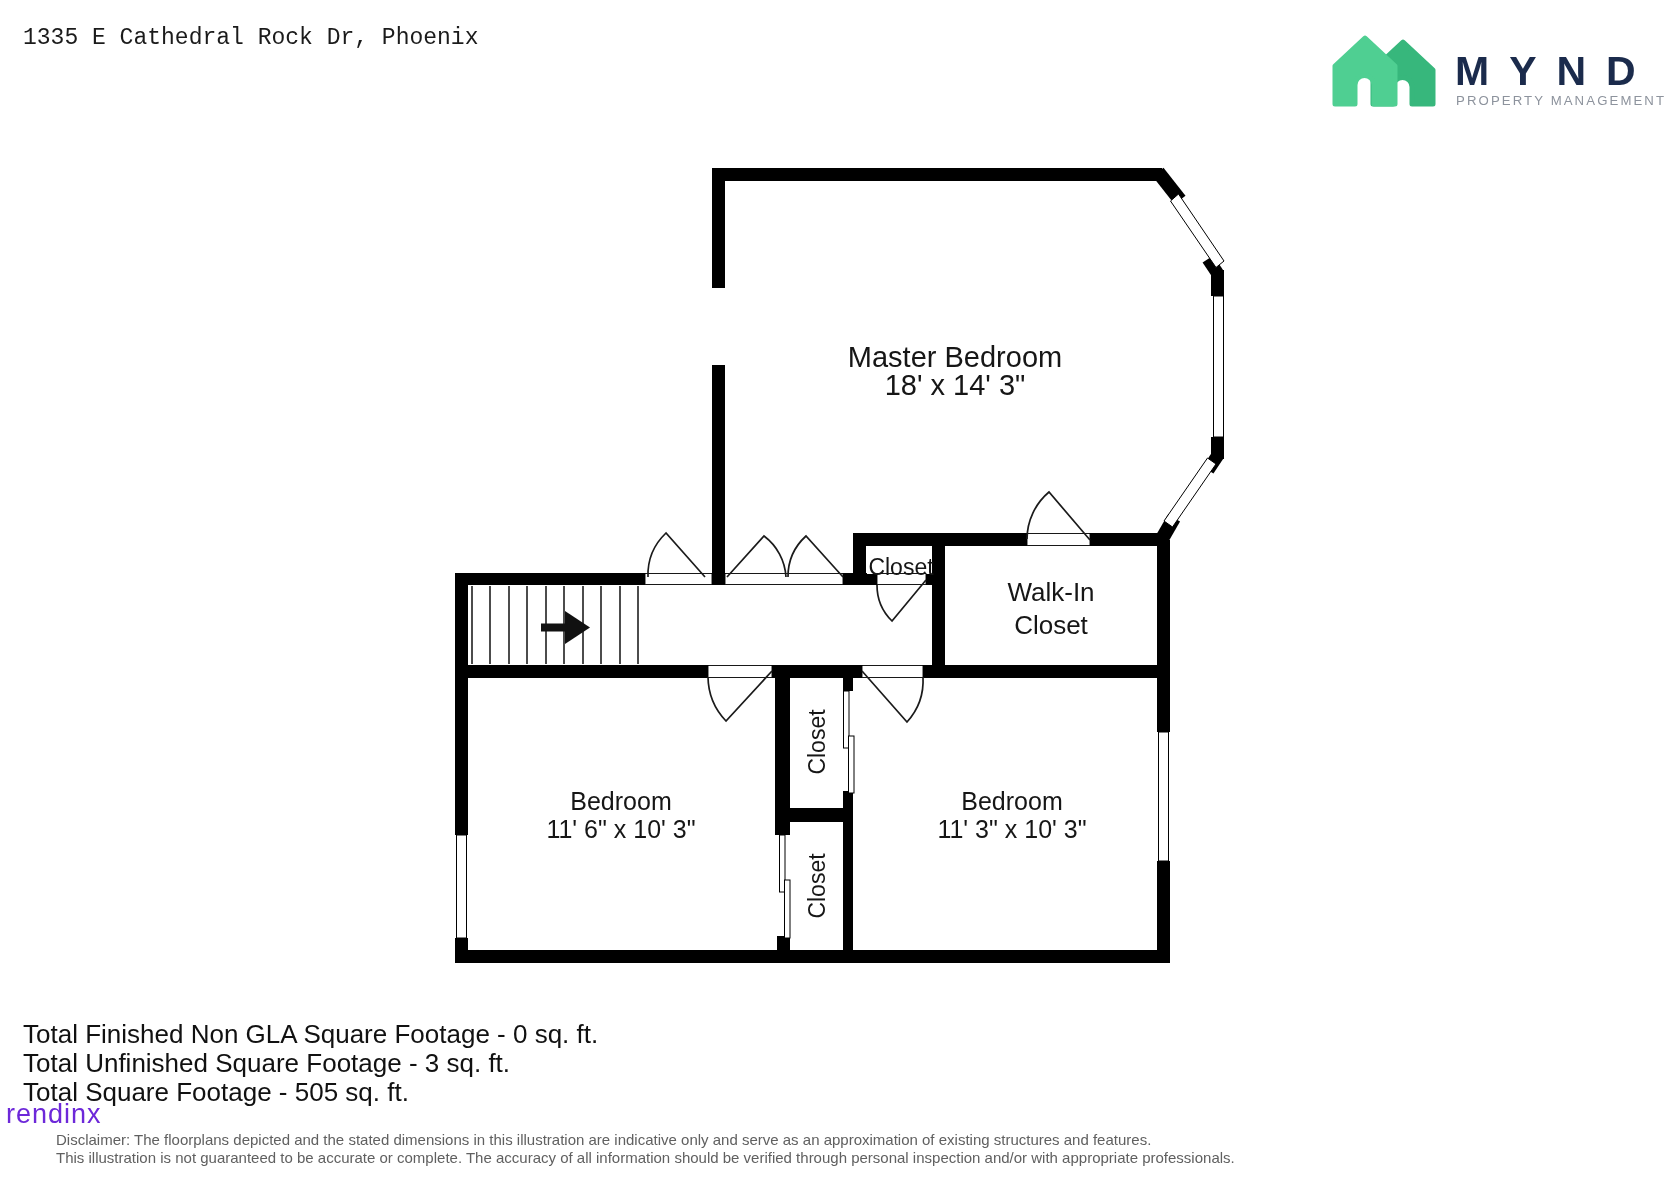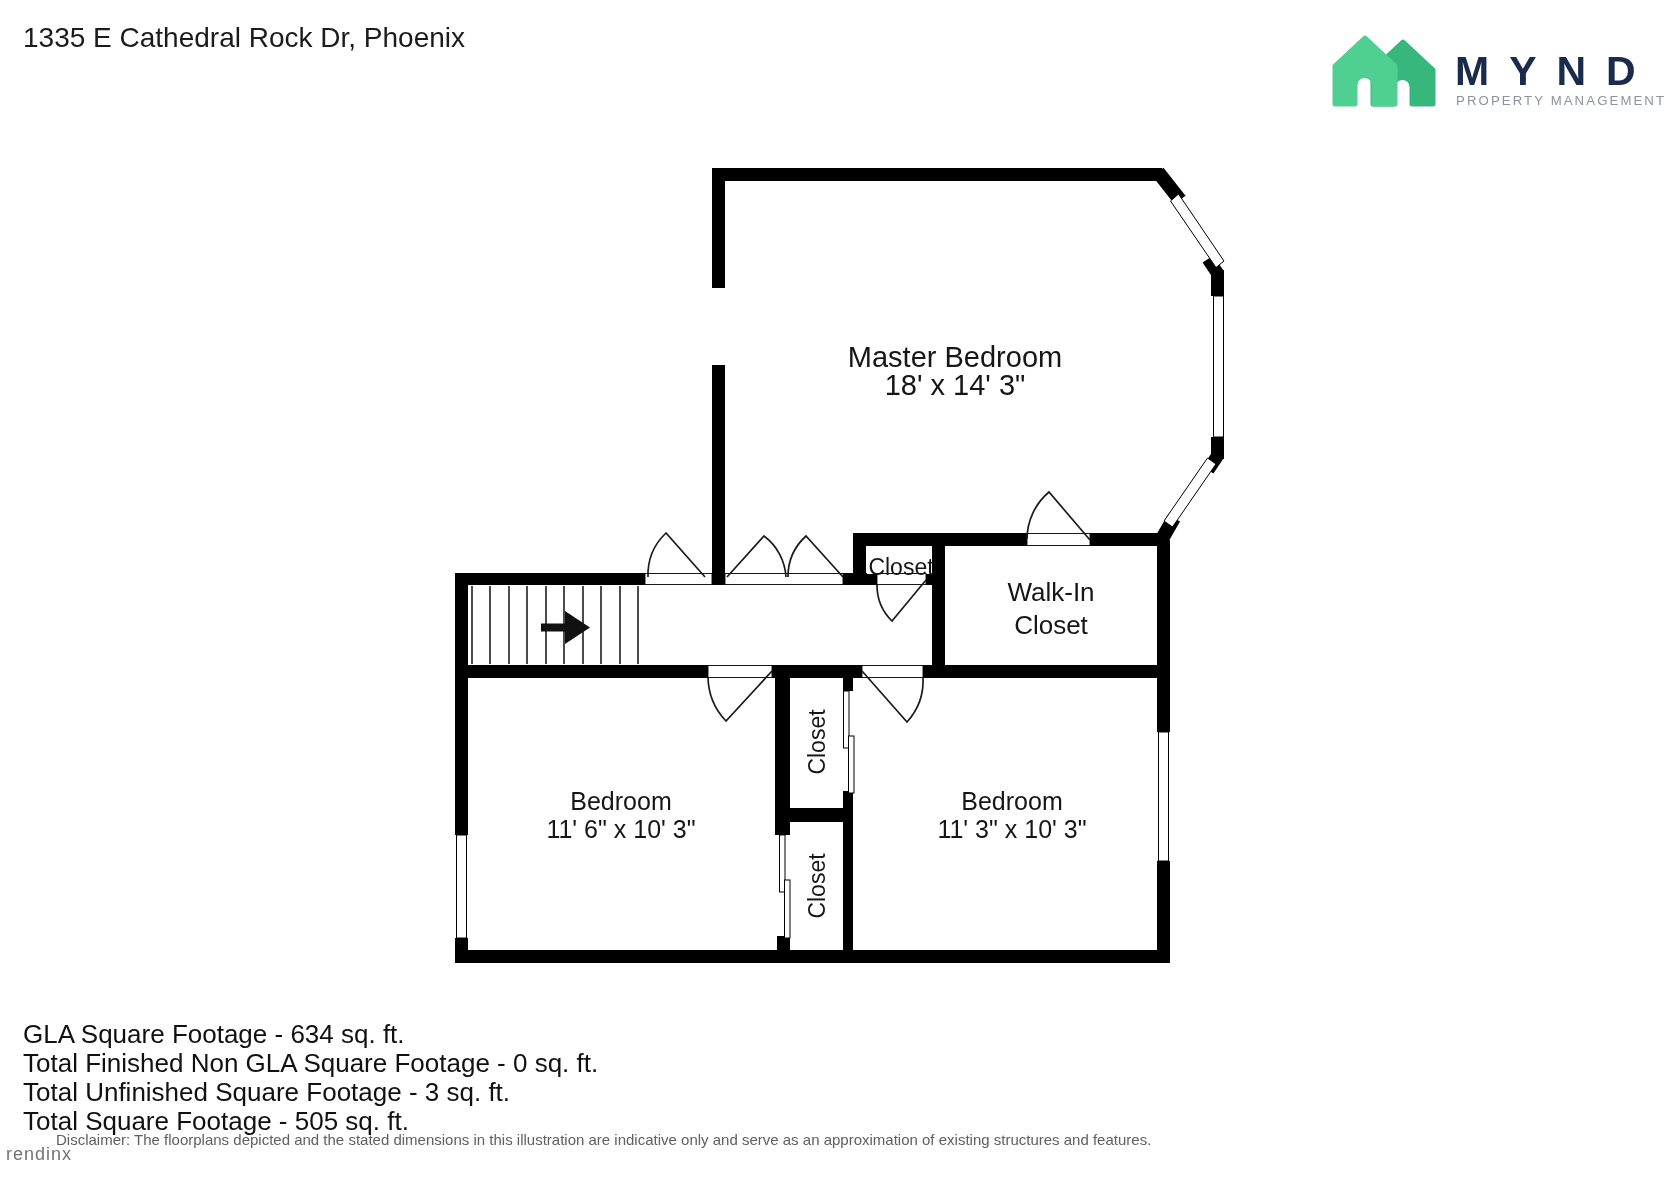--- a/index.html
+++ b/index.html
@@ -1,31 +1,31 @@
 <!DOCTYPE html>
 <html><head>
 <meta charset="utf-8">
 <title>Floor Plan</title>
 <style>
   html,body{margin:0;padding:0;background:#ffffff;}
   body{width:1680px;height:1188px;position:relative;overflow:hidden;
        font-family:"Liberation Sans",sans-serif;}
   .abs{position:absolute;}
-  #header{left:23px;top:24px;font-size:28px;line-height:28px;color:#1b1b1b;}
+  #header{left:23px;top:24px;font-size:23px;line-height:28px;color:#1b1b1b;font-family:Liberation Mono, monospace;}
   #plan-svg{left:0;top:0;width:1680px;height:1188px;}
   .w{fill:#000;}
   .wl{stroke:#000;}
   .win{fill:#fff;stroke:#000;stroke-width:1;}
   .op{fill:#fff;stroke:#000;stroke-width:0.9;}
   .door{fill:none;stroke:#1b1b1b;stroke-width:1.7;}
   .tread{stroke:#111;stroke-width:1.5;}
   .lbl{fill:#161616;text-anchor:middle;font-family:"Liberation Sans",sans-serif;}
   #summary{left:23px;top:1020px;font-size:26px;line-height:29px;color:#111;}
   #disclaimer{left:56px;top:1131px;font-size:15px;line-height:18px;color:#606060;}
-  #watermark{left:6px;top:1144px;font-size:18px;color:#737373;letter-spacing:1px;}
+  #watermark{left:6px;top:1099px;font-size:27px;color:#6d28d9;letter-spacing:1px;}
 </style>
 </head>
 <body>
 
 <div id="header" class="abs">
   <div>1335 E Cathedral Rock Dr, Phoenix</div>
 </div>
 
 <svg id="plan-svg" class="abs" viewBox="0 0 1680 1188">
 
@@ -144,23 +144,23 @@
     <text class="lbl" x="825" y="742" font-size="23" transform="rotate(-90 825 742)">Closet</text>
     <text class="lbl" x="825" y="886" font-size="23" transform="rotate(-90 825 886)">Closet</text>
     <text class="lbl" x="621" y="810" font-size="25">Bedroom</text>
     <text class="lbl" x="621" y="838" font-size="25">11' 6" x 10' 3"</text>
     <text class="lbl" x="1012" y="810" font-size="25">Bedroom</text>
     <text class="lbl" x="1012" y="838" font-size="25">11' 3" x 10' 3"</text>
   </g>
 </svg>
 
 <div id="summary" class="abs">
-  <div>GLA Square Footage - 634 sq. ft.</div>
   <div>Total Finished Non GLA Square Footage - 0 sq. ft.</div>
   <div>Total Unfinished Square Footage - 3 sq. ft.</div>
   <div>Total Square Footage - 505 sq. ft.</div>
 </div>
 
 <div id="disclaimer" class="abs">
   <div>Disclaimer: The floorplans depicted and the stated dimensions in this illustration are indicative only and serve as an approximation of existing structures and features.</div>
+  <div>This illustration is not guaranteed to be accurate or complete. The accuracy of all information should be verified through personal inspection and/or with appropriate professionals.</div>
 </div>
 
 <div id="watermark" class="abs">rendinx</div>
 
 </body></html>

